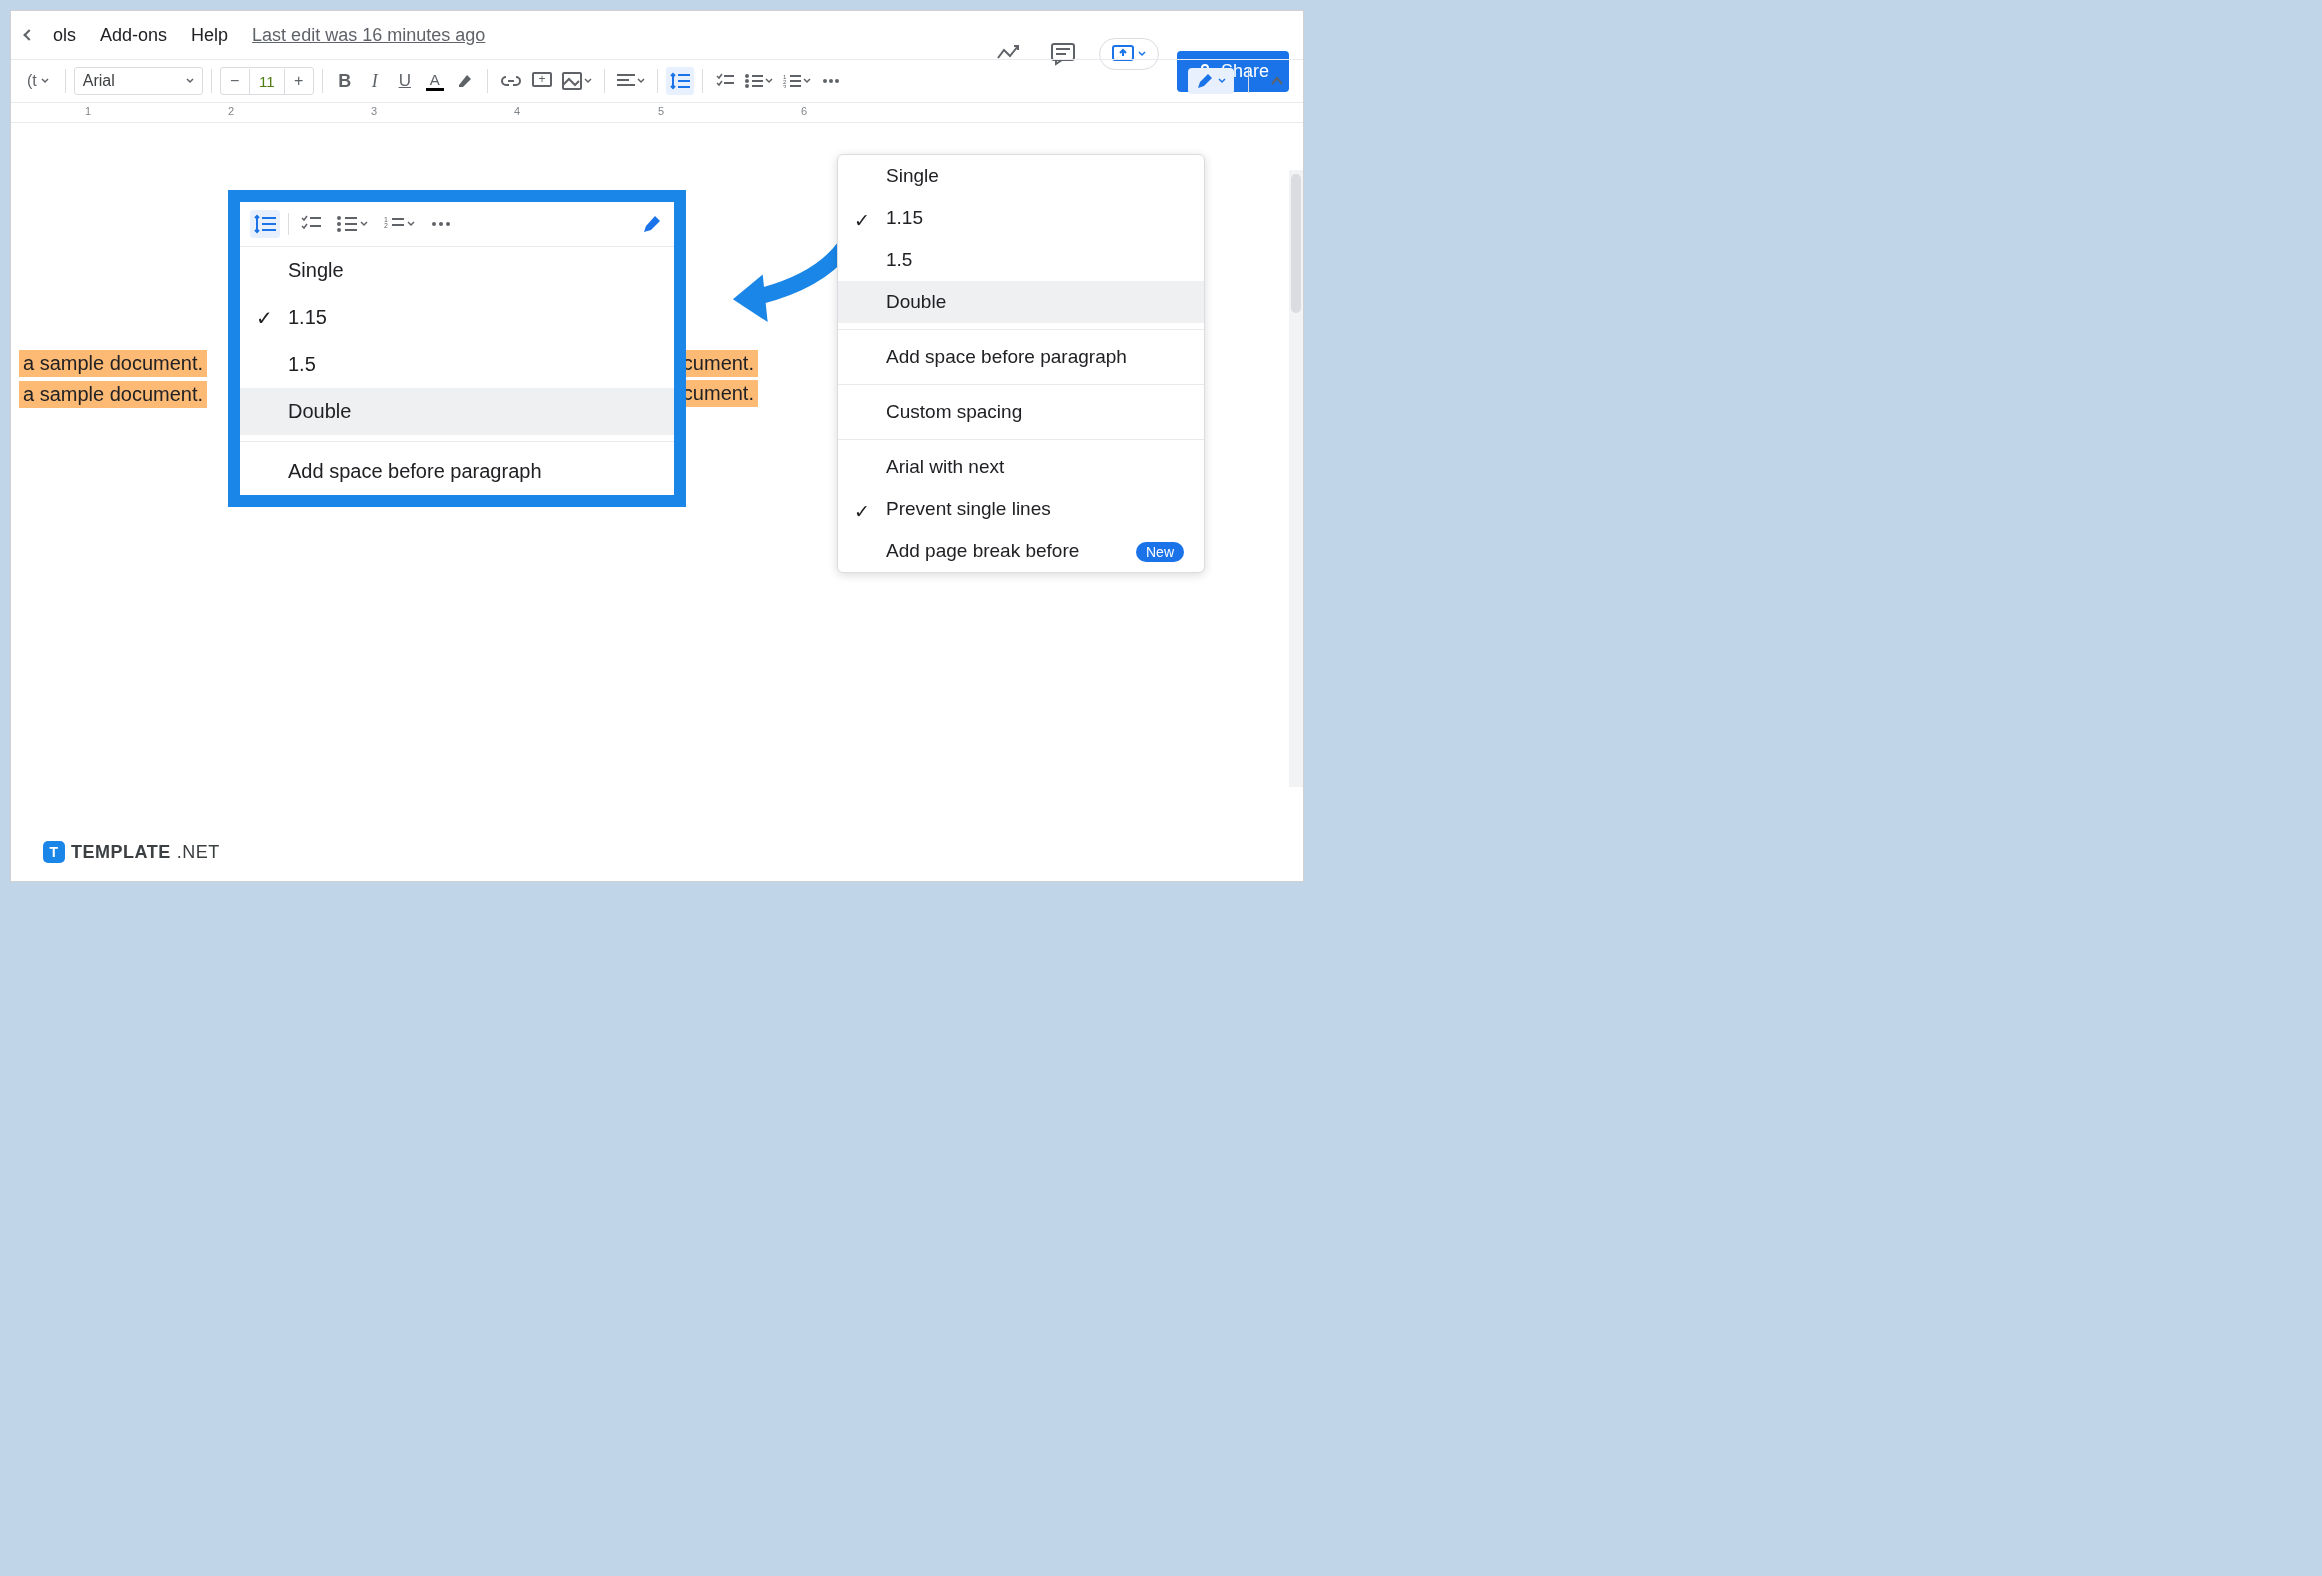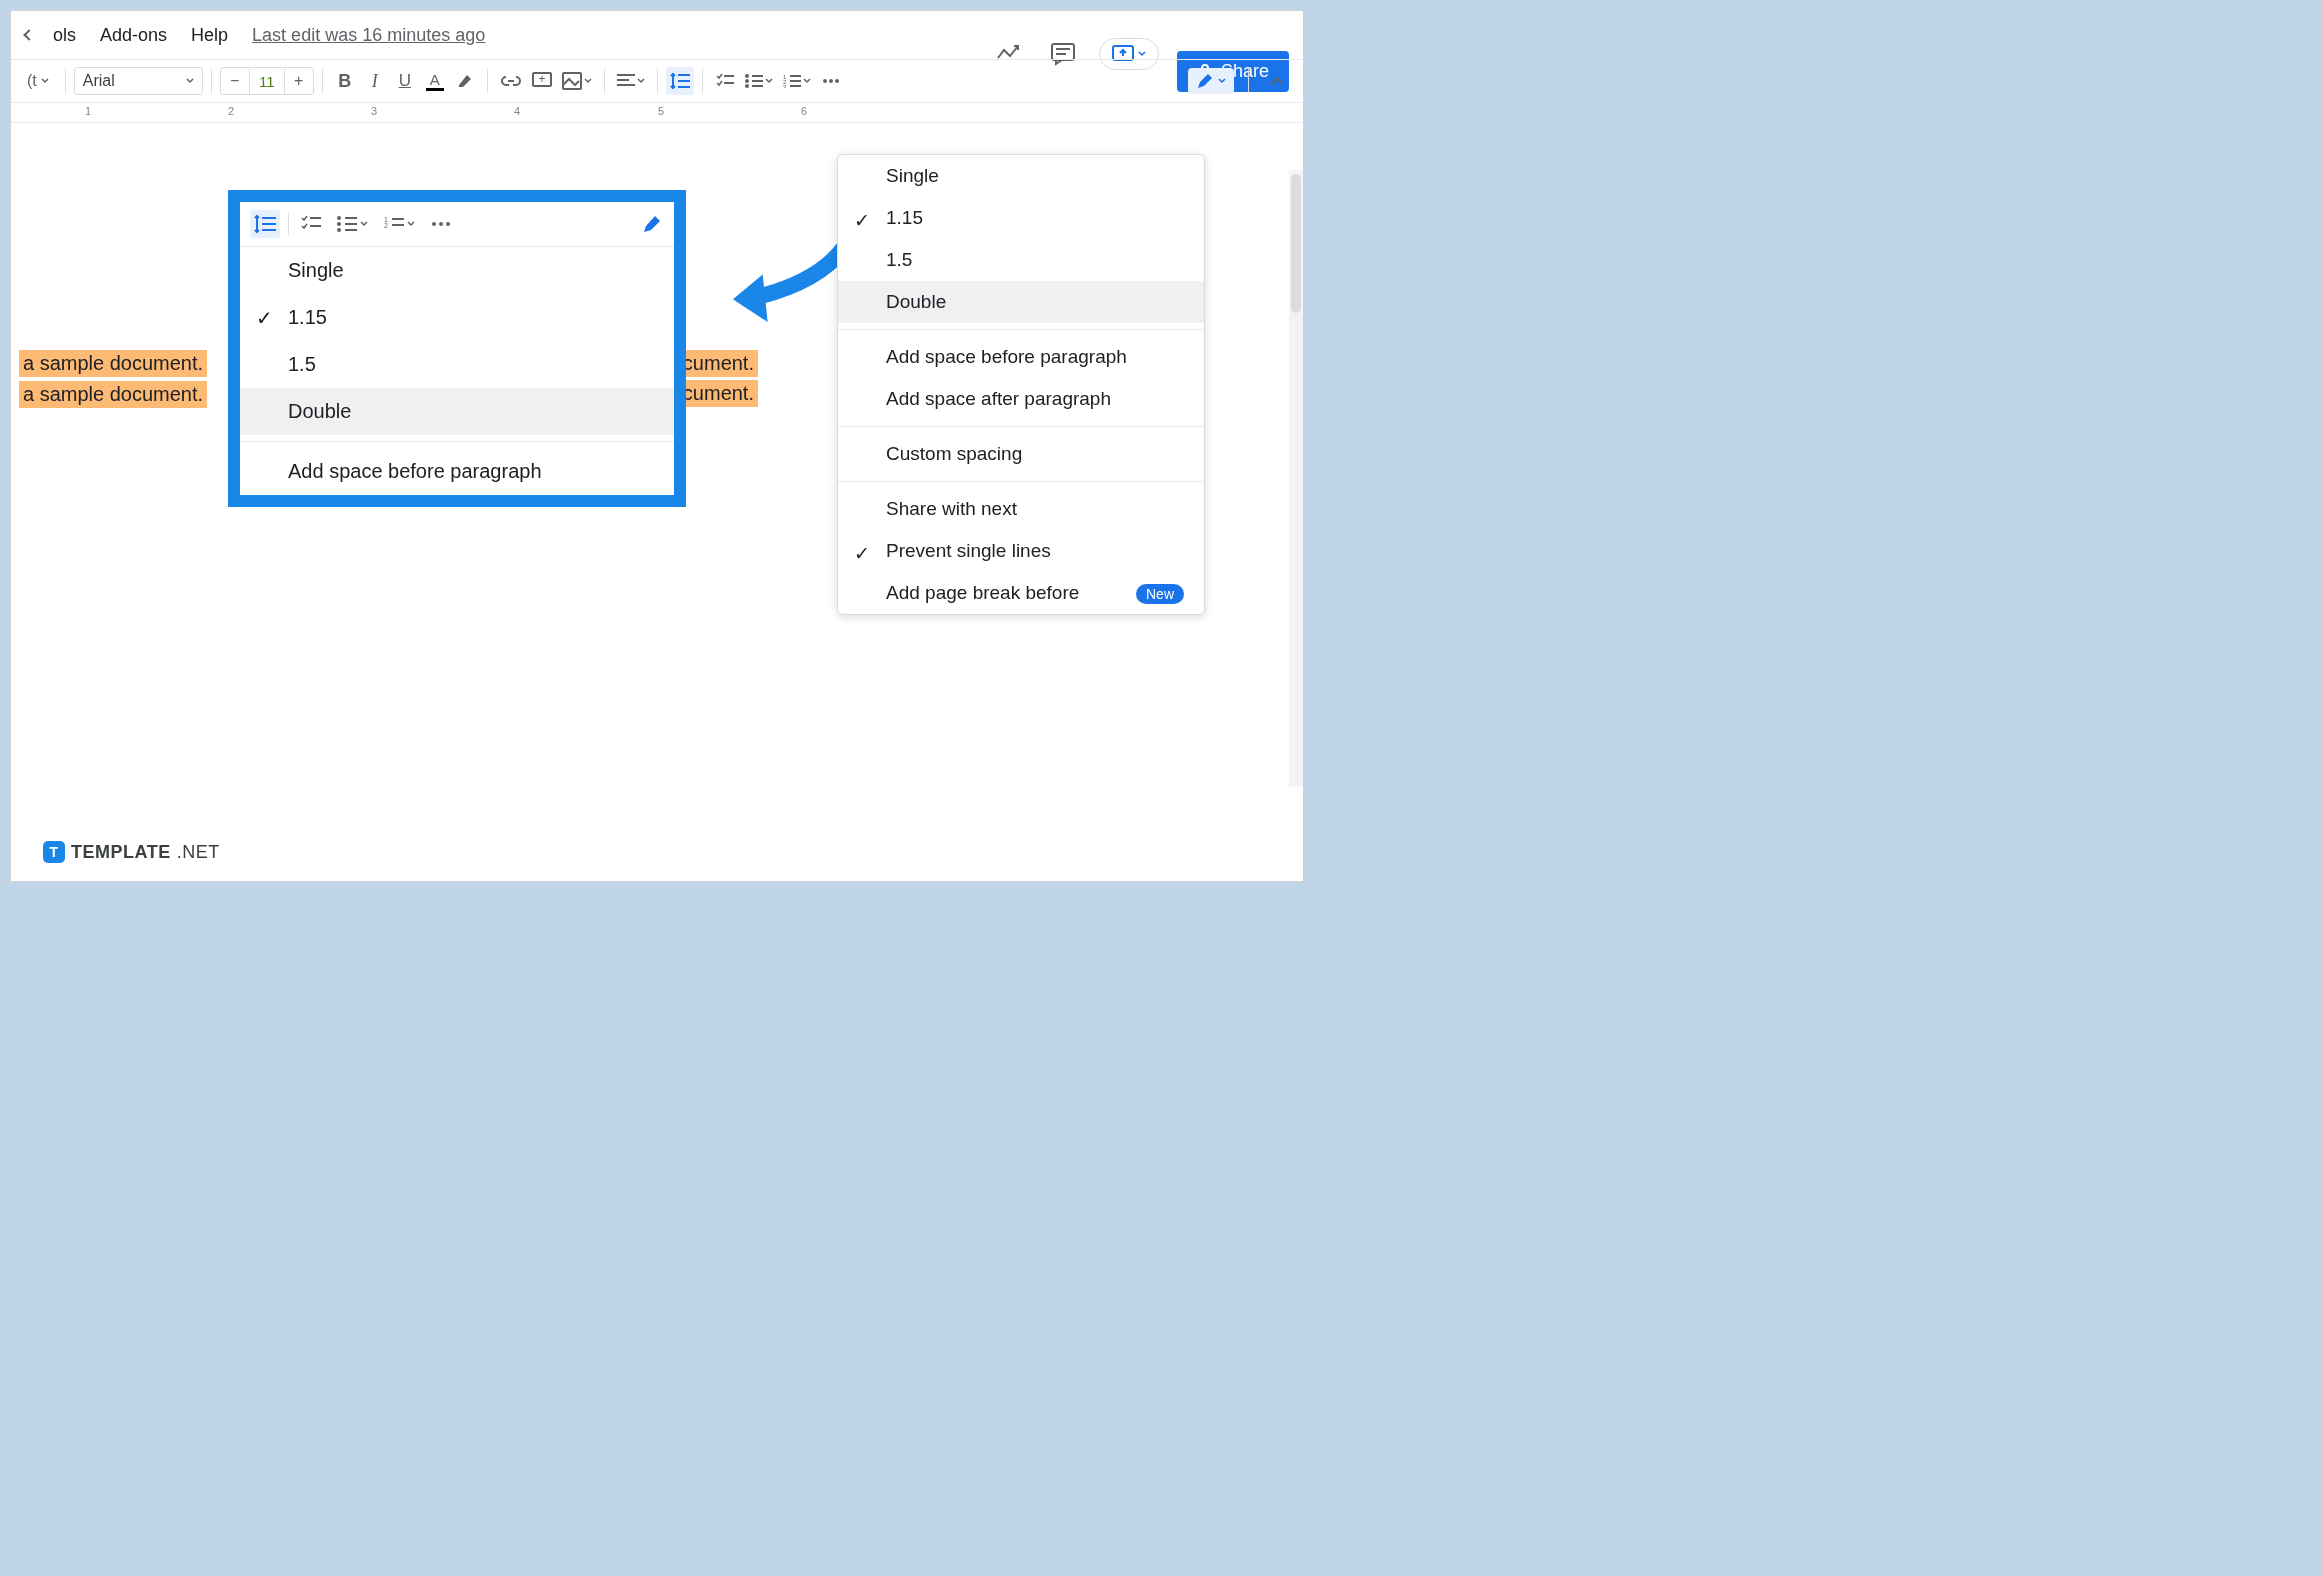--- a/index.html
+++ b/index.html
@@ -550,30 +550,27 @@
     <div class="menu-row">
         <span>1.5</span>
       </div>
     <div class="menu-row highlighted">
         <span>Double</span>
       </div>
     <div class="menu-divider"></div>
     <div class="menu-row">
         <span>Add space before paragraph</span>
       </div>
-    <div class="menu-row">
-        <span>Add space after paragraph</span>
-      </div>
     <div class="menu-divider"></div>
     <div class="menu-row">
         <span>Custom spacing</span>
       </div>
     <div class="menu-divider"></div>
     <div class="menu-row">
-        <span>Share with next</span>
+        <span>Arial with next</span>
       </div>
     <div class="menu-row">
       <span class="menu-check">✓</span>
       <span>Prevent single lines</span>
     </div>
     <div class="menu-row">
       <span>Add page break before</span>
       <span class="new-badge">New</span>
     </div>
   </div>

